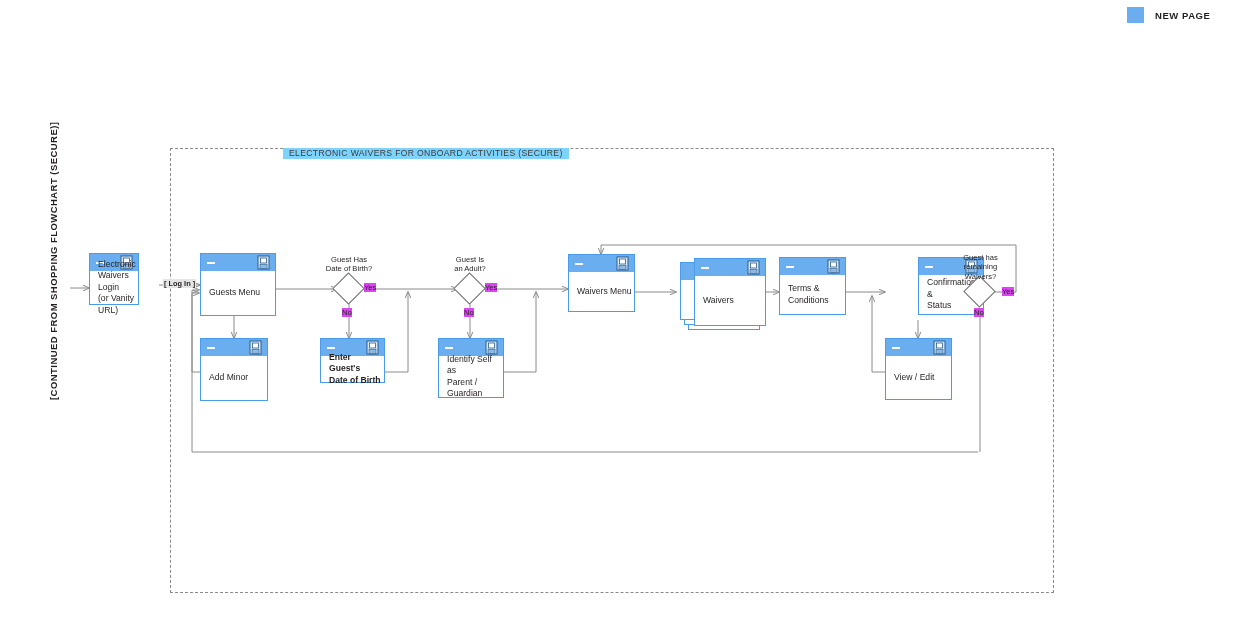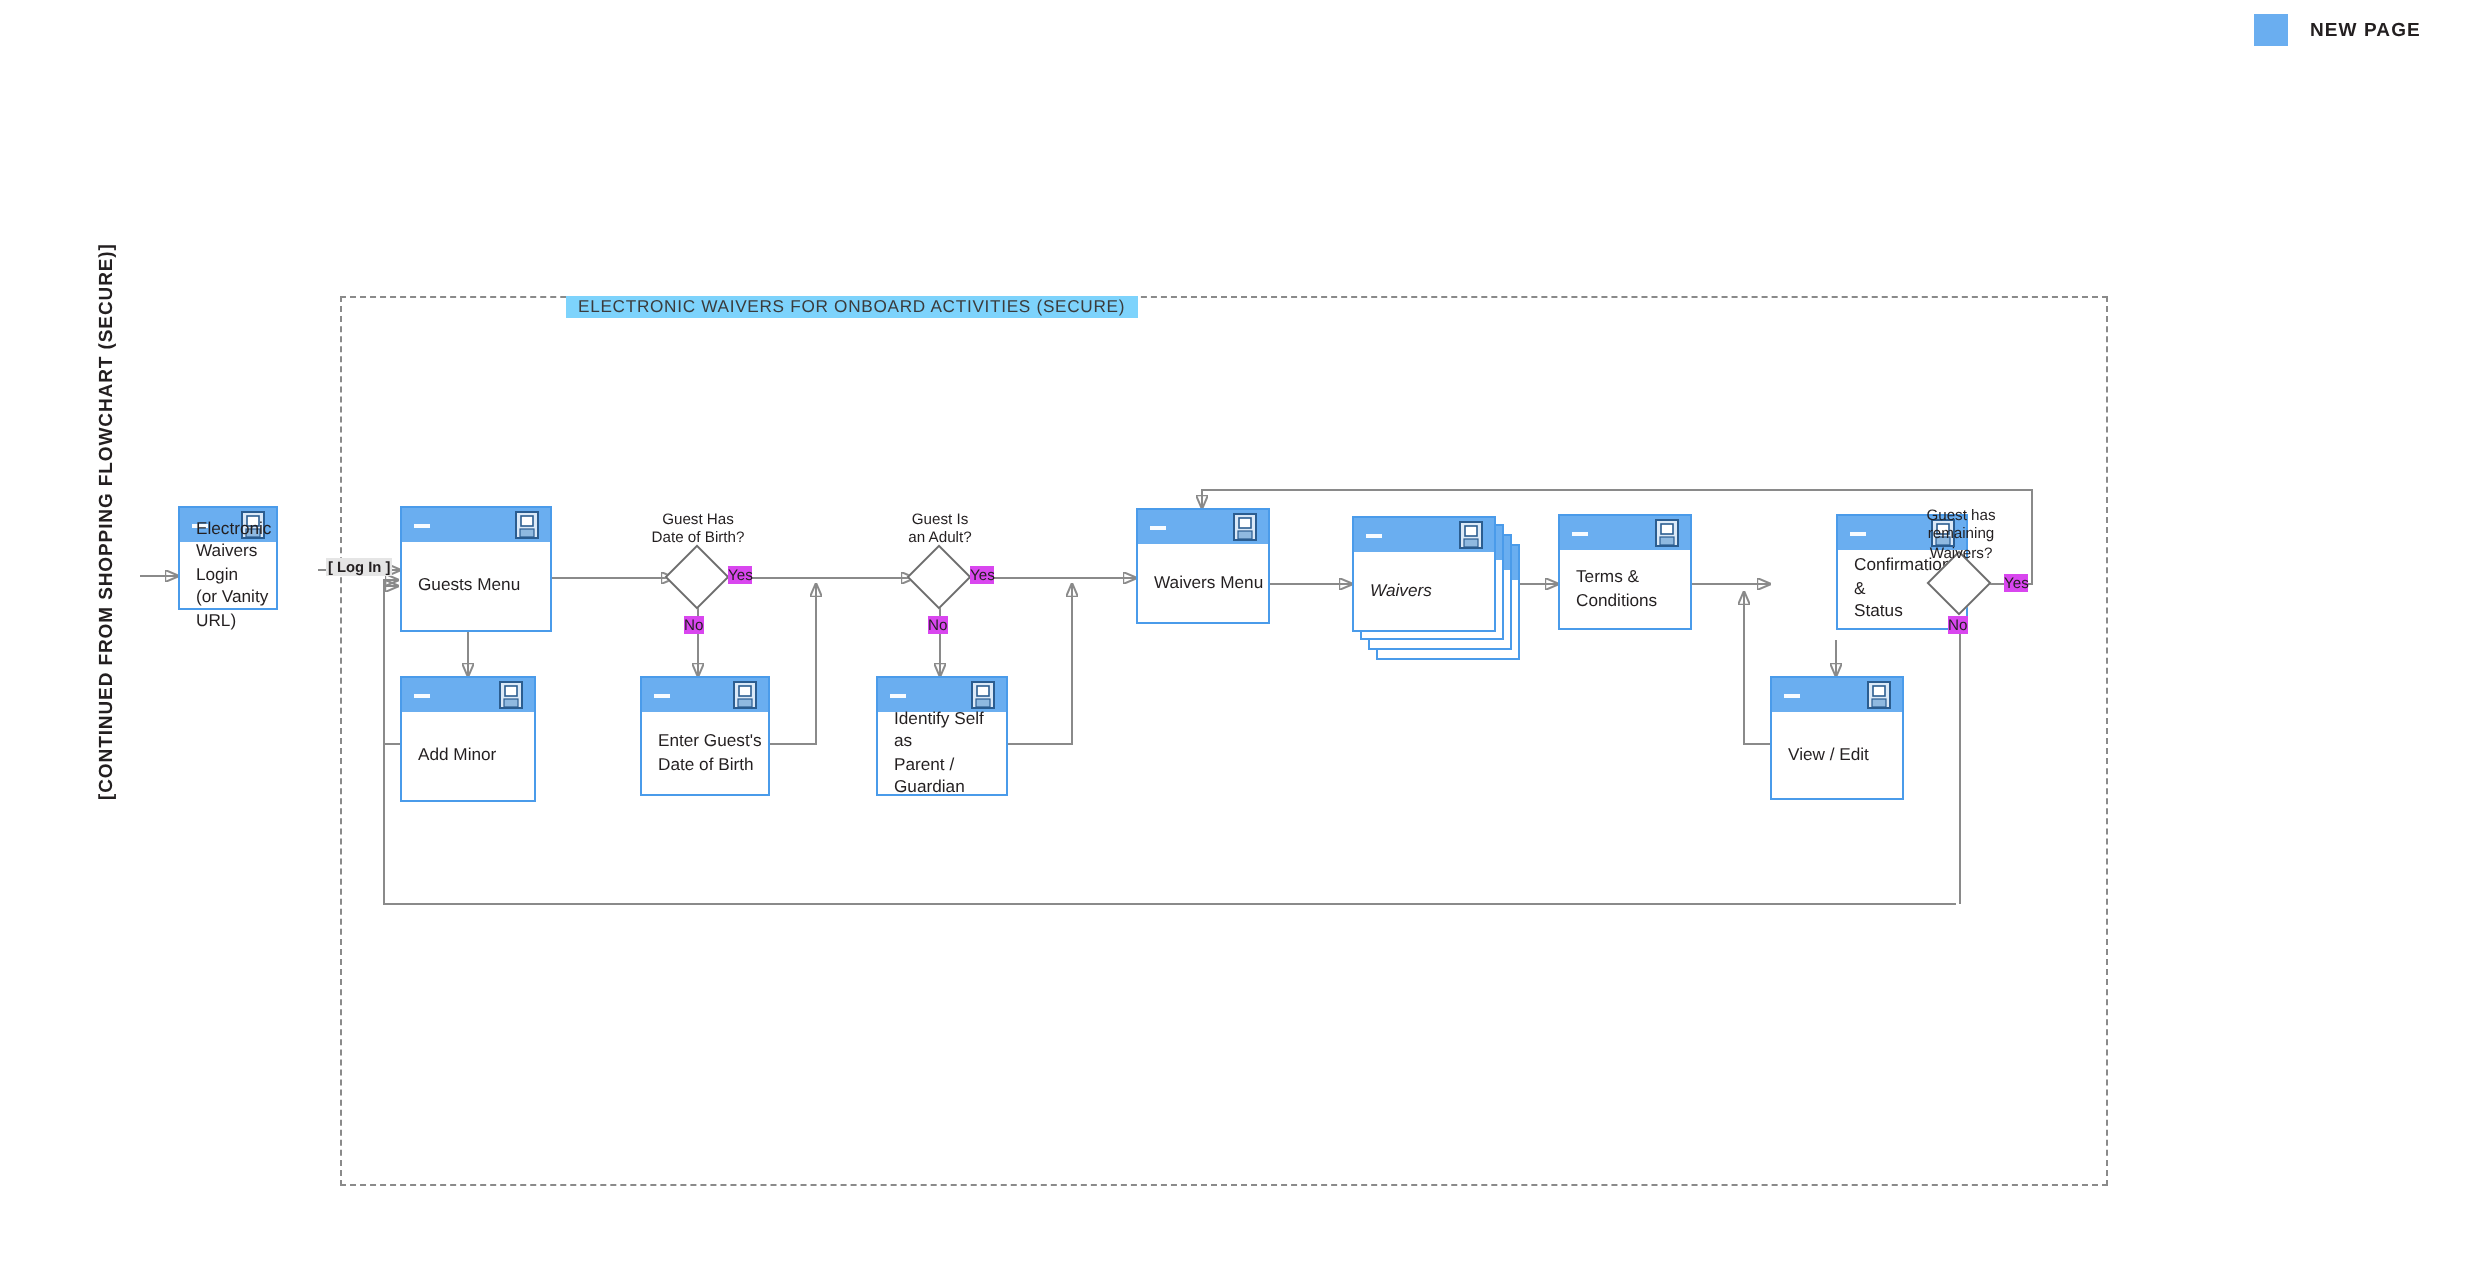--- a/index.html
+++ b/index.html
@@ -265,21 +265,21 @@
         <rect x="1" y="1" width="11" height="13" fill="#dbe9f7" stroke="#2b5d90" stroke-width="1"></rect>
         <rect x="3.5" y="3" width="6" height="5" fill="#ffffff" stroke="#2b5d90" stroke-width="0.8"></rect>
         <rect x="3" y="9.5" width="7" height="4" fill="#8fb9e0" stroke="#2b5d90" stroke-width="0.6"></rect>
       </svg>
     </div>
     <div class="body">
       <span class="label">Add Minor</span>
     </div>
   </div>
 
-  <div class="node" style="left:320px; top:338px; width:65px; height:60px;">
+  <div class="node" style="left:320px; top:338px; width:65px; height:45px;font-weight:bold;">
     <div class="hdr">
       <span class="dash"></span>
       <svg class="lock" viewBox="0 0 13 15">
         <rect x="1" y="1" width="11" height="13" fill="#dbe9f7" stroke="#2b5d90" stroke-width="1"></rect>
         <rect x="3.5" y="3" width="6" height="5" fill="#ffffff" stroke="#2b5d90" stroke-width="0.8"></rect>
         <rect x="3" y="9.5" width="7" height="4" fill="#8fb9e0" stroke="#2b5d90" stroke-width="0.6"></rect>
       </svg>
     </div>
     <div class="body">
       <span class="label">Enter Guest's
@@ -319,21 +319,21 @@
   <div class="stack" style="position:absolute; left:676px; top:258px; width:84px; height:72px; z-index:5;">
     <div class="card" style="left:12px; top:14px; width:72px; height:58px;">
       <div class="hdrfill"></div>
     </div>
     <div class="card" style="left:8px; top:9px; width:72px; height:58px;">
       <div class="hdrfill"></div>
     </div>
     <div class="card" style="left:4px; top:4px; width:72px; height:58px;">
       <div class="hdrfill"></div>
     </div>
-    <div class="node" style="left:0px; top:0px; width:72px; height:58px;font-style:italic;">
+    <div class="node" style="left:18px; top:0px; width:72px; height:68px;">
       <div class="hdr">
         <span class="dash"></span>
         <svg class="lock" viewBox="0 0 13 15">
           <rect x="1" y="1" width="11" height="13" fill="#dbe9f7" stroke="#2b5d90" stroke-width="1"></rect>
           <rect x="3.5" y="3" width="6" height="5" fill="#ffffff" stroke="#2b5d90" stroke-width="0.8"></rect>
           <rect x="3" y="9.5" width="7" height="4" fill="#8fb9e0" stroke="#2b5d90" stroke-width="0.6"></rect>
         </svg>
       </div>
       <div class="body">
         <span class="label">Waivers</span>

